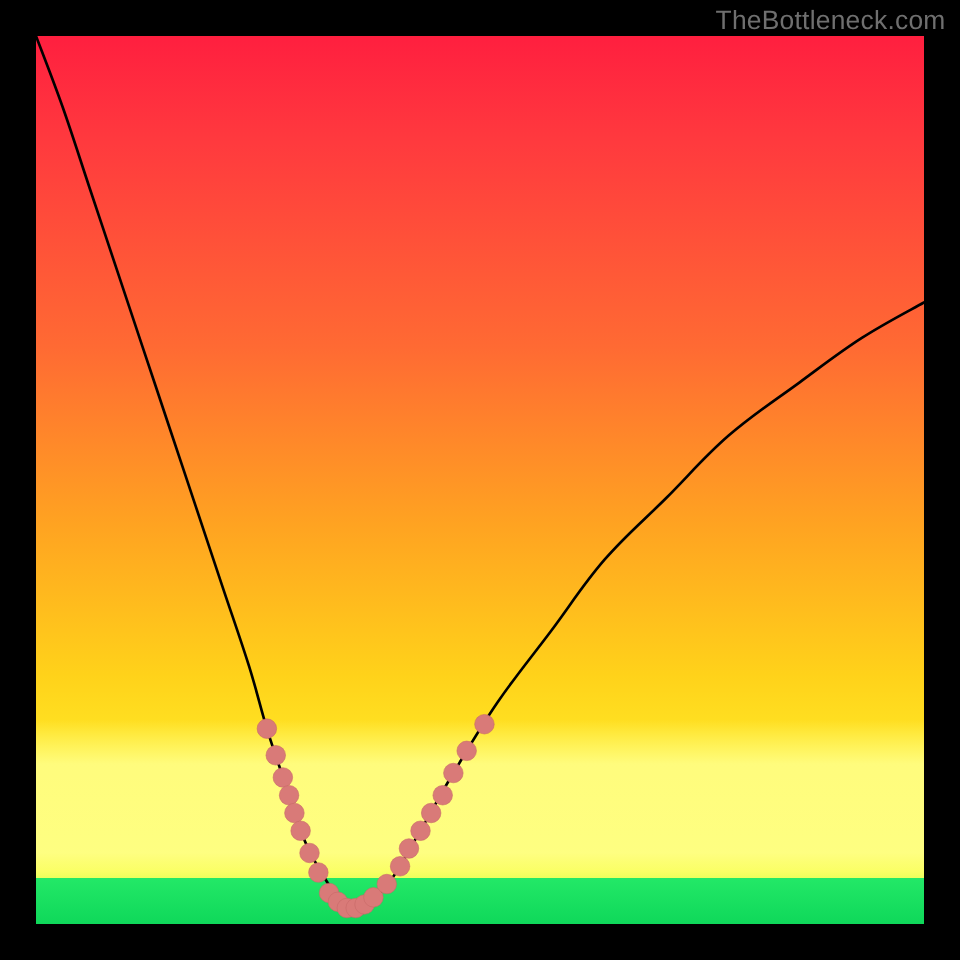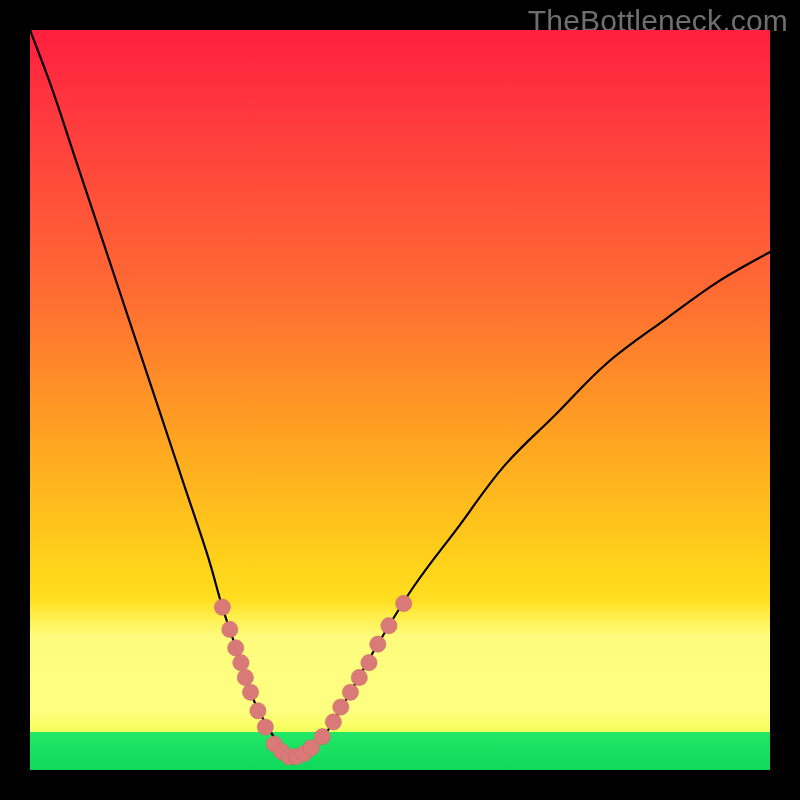--- a/index.html
+++ b/index.html
@@ -59,21 +59,21 @@
     position: absolute;
     inset: 0;
     width: 740px;
     height: 740px;
   }
   .watermark {
     position: absolute;
     top: 4px;
     right: 12px;
     color: #6f6f6f;
-    font-size: 30px;
+    font-size: 22px;
     letter-spacing: 0.2px;
     font-weight: 500;
   }
 </style>
 </head>
 <body>
 
 <div class="stage">
   <div class="watermark">TheBottleneck.com</div>
 

